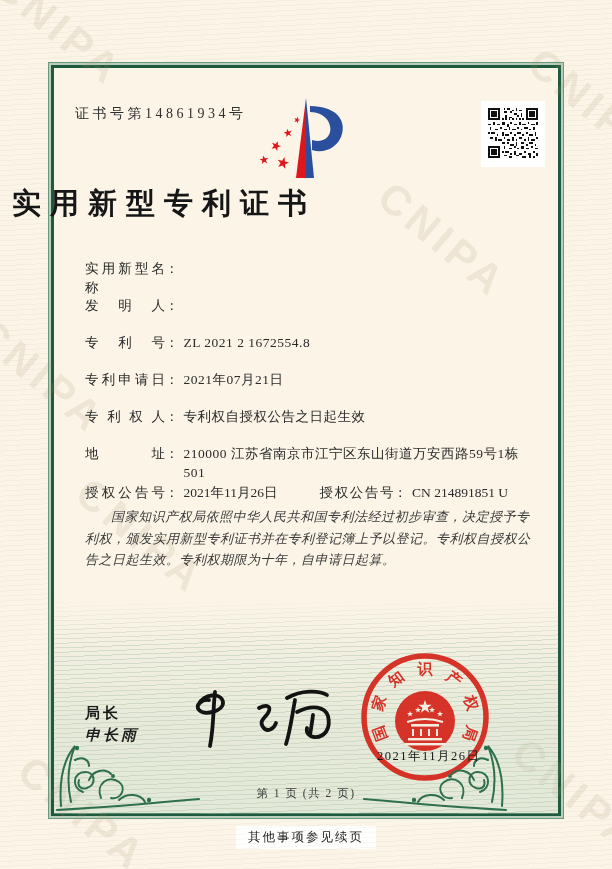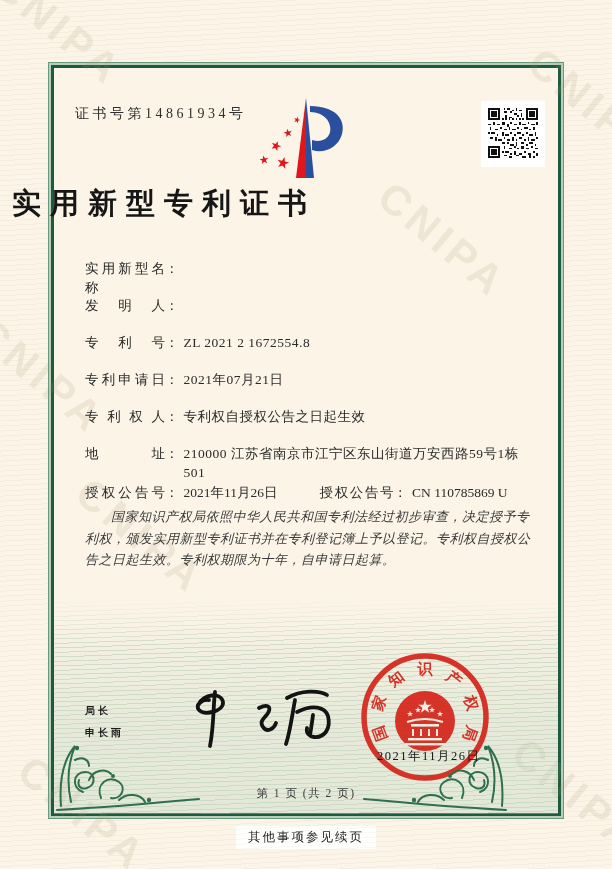--- a/index.html
+++ b/index.html
@@ -35,23 +35,23 @@
   .row.addr{height:39px;}
   .lab{flex:none;width:80px;text-align:justify;text-align-last:justify;}
   .colon{flex:none;margin-right:5px;}
   .val{flex:1;letter-spacing:0.5px;}
   .grant-right{display:flex;margin-left:42px;font-family:Liberation Serif, serif;}
   .grant-right .lab{width:74px;}
   .paras{position:absolute;left:85px;top:506px;width:447px;font-size:13px;font-style:italic;
          line-height:21.5px;color:#3a3a3a;letter-spacing:0.5px;}
   .paras p{margin:0;text-indent:2em;}
   .official{position:absolute;left:85px;font-family:"Liberation Sans","DejaVu Sans",sans-serif;
-            font-weight:600;font-size:10px;color:#1d1d1d;letter-spacing:3px;}
+            font-weight:600;font-size:15px;color:#1d1d1d;letter-spacing:3px;}
   .official.t{top:704px;}
-  .official.n{top:726px;}
+  .official.n{top:726px;font-style:italic;}
   .sig{position:absolute;left:175px;top:678px;width:160px;height:80px;}
   .seal{position:absolute;left:358px;top:650px;width:134px;height:140px;opacity:0.94;}
   .seal-date{position:absolute;left:377px;top:748px;font-size:12.5px;letter-spacing:1.5px;
              color:#141414;z-index:4;}
   .flourish{position:absolute;width:150px;height:74px;z-index:3;}
   .flourish.fl-left{left:53px;top:740px;}
   .flourish.fl-right{left:360px;top:740px;transform:scaleX(-1);}
   .page-num{position:absolute;left:0;right:0;top:786px;text-align:center;
             font-size:11.5px;letter-spacing:1.5px;color:#3c3c3c;}
   .cont-note{position:absolute;left:50%;top:826px;transform:translateX(-50%);
@@ -152,21 +152,21 @@
           <span class="colon">：</span>
           <span class="val" style="max-width:368px">210000 江苏省南京市江宁区东山街道万安西路59号1栋501</span>
       </div>
       <div class="row">
         <span class="lab">授权公告号</span>
           <span class="colon">：</span>
           <span>2021年11月26日</span>
         <span class="grant-right">
           <span class="lab">授权公告号</span>
             <span class="colon">：</span>
-            <span>CN 110785869 U</span>
+            <span>CN 214891851 U</span>
         </span>
       </div>
     </div>
 
     <div class="paras">
       <p>国家知识产权局依照中华人民共和国专利法经过初步审查，决定授予专利权，颁发实用新型专利证书并在专利登记簿上予以登记。专利权自授权公告之日起生效。专利权期限为十年，自申请日起算。</p>
     </div>
 
     <svg class="flourish fl-left" viewBox="0 0 150 74">
       <g stroke="#2e6f4e" fill="none" stroke-width="2" stroke-linecap="round">

